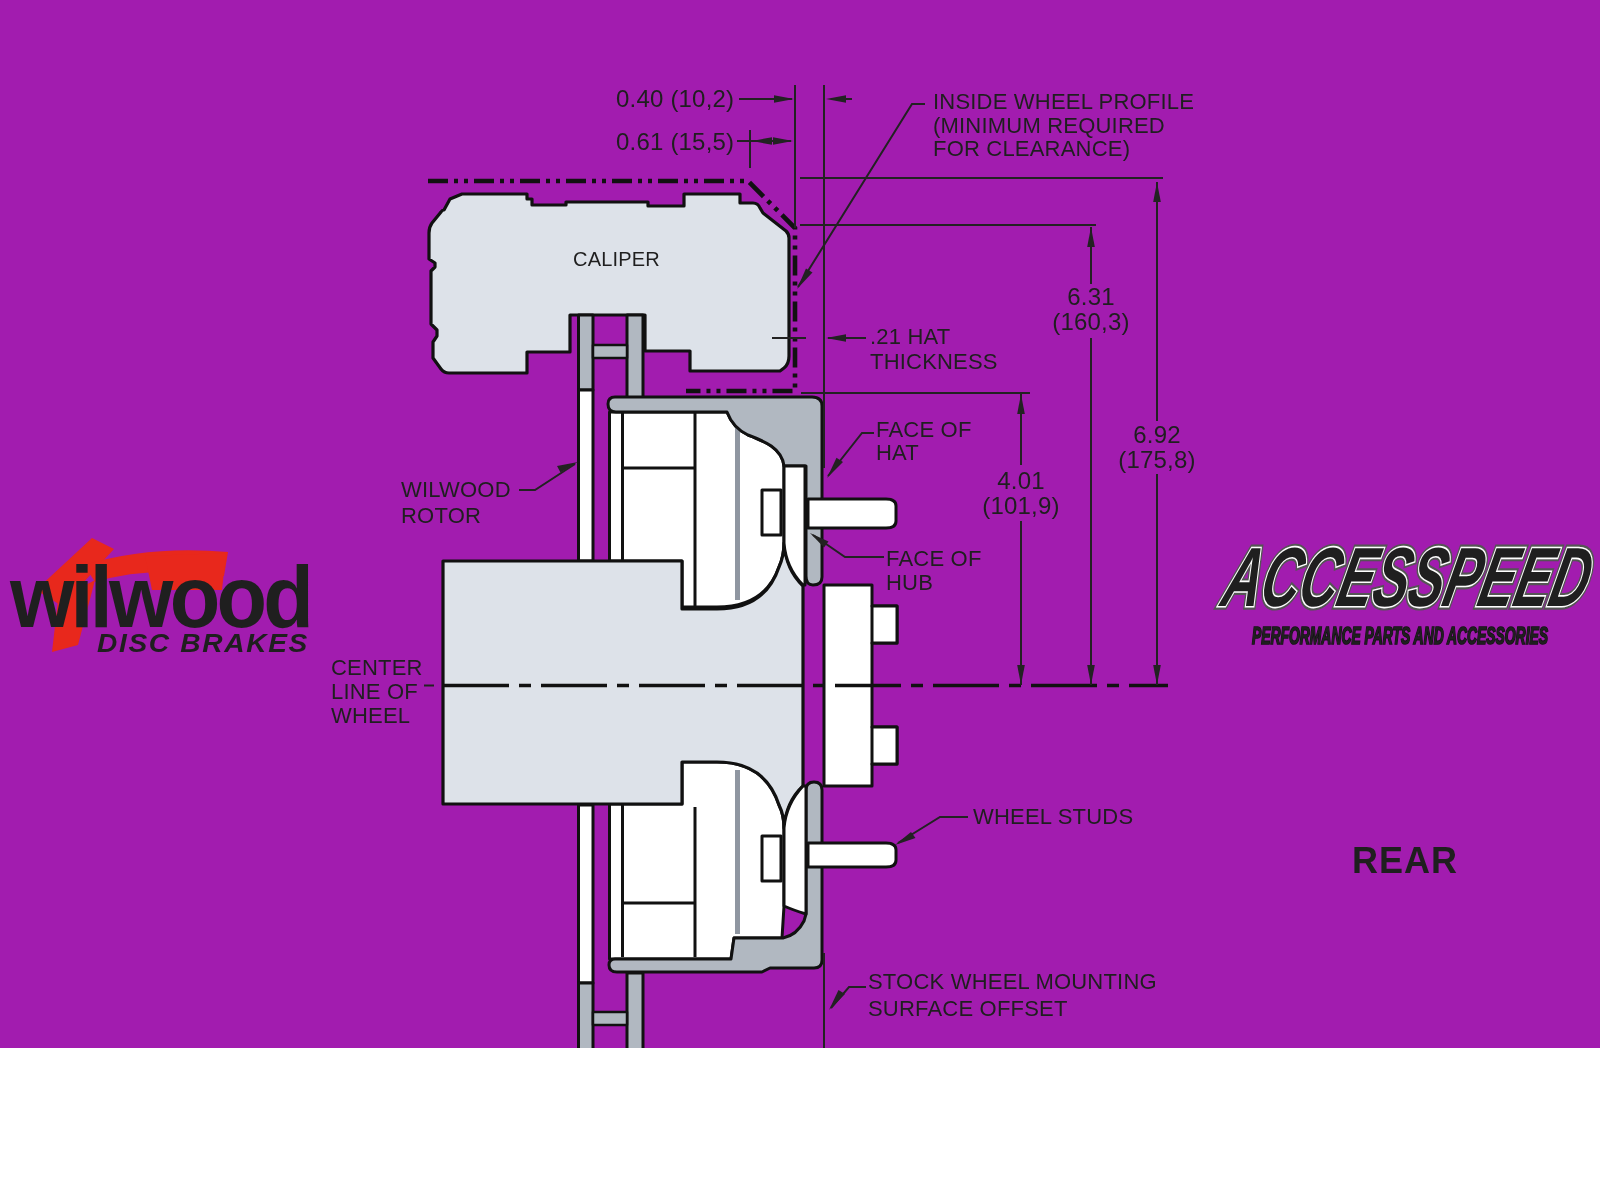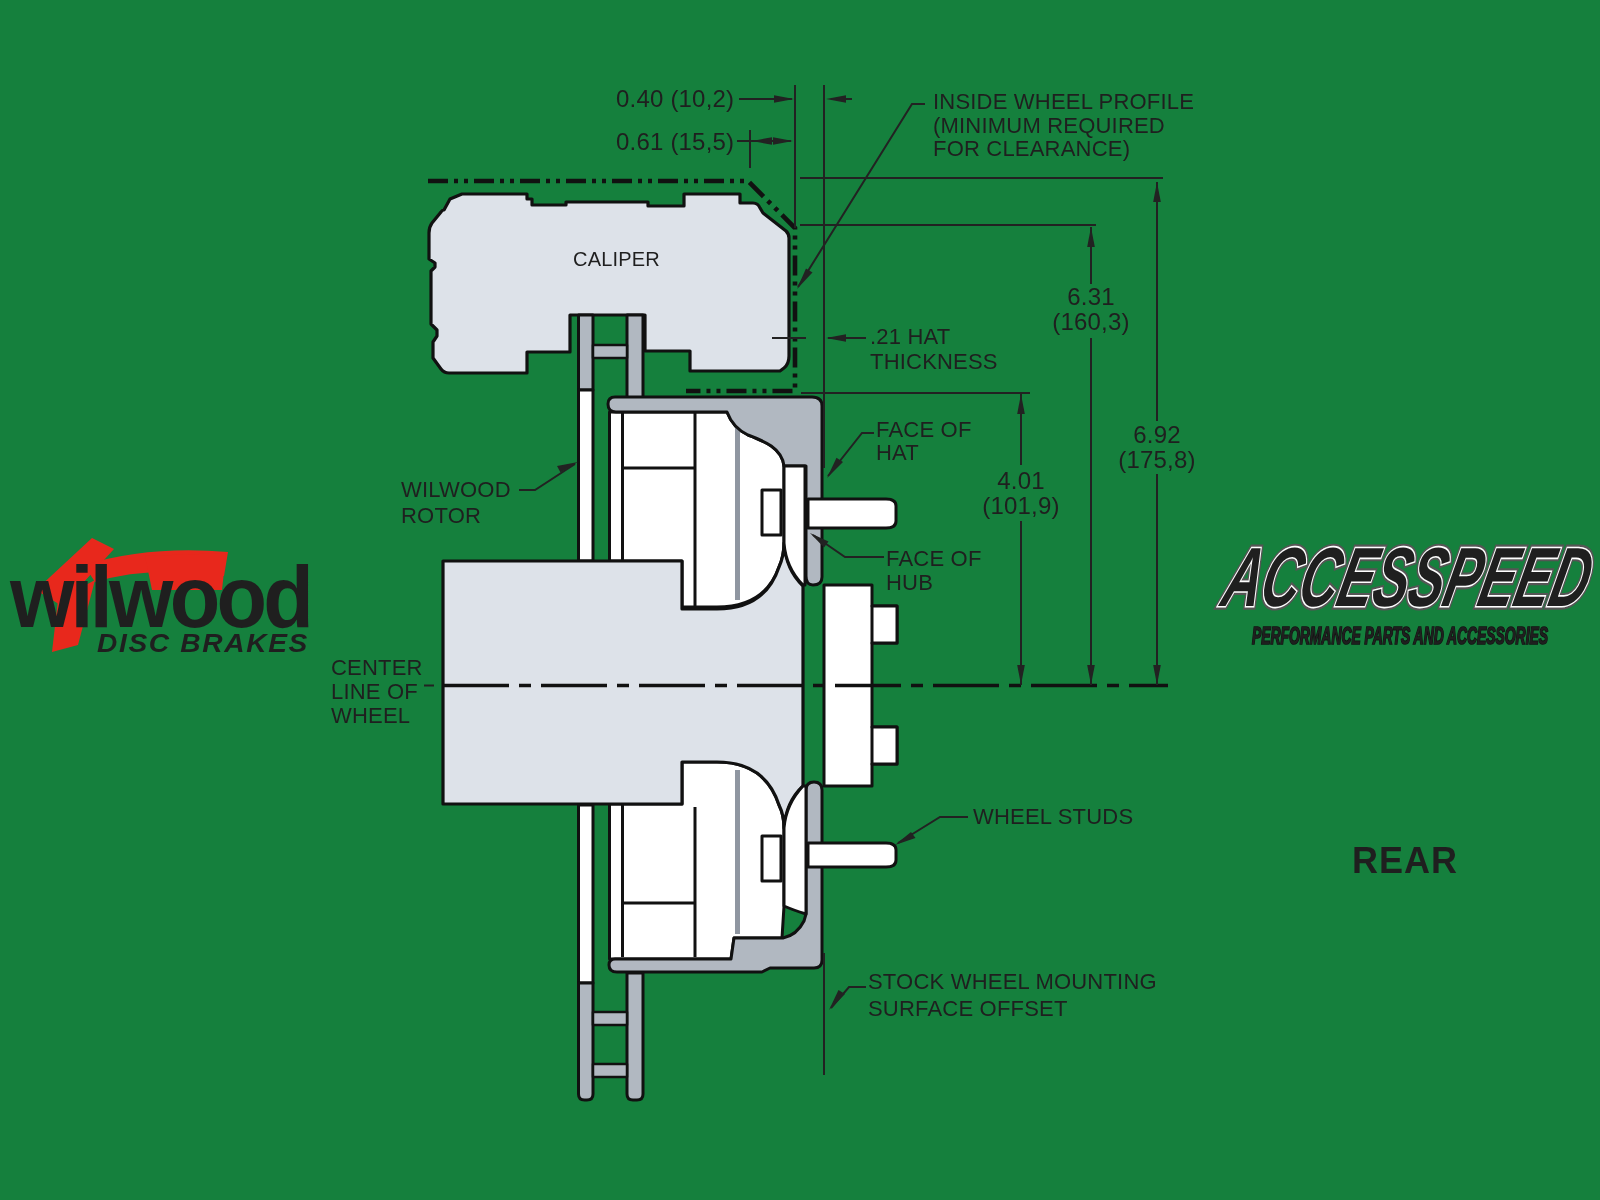--- a/index.html
+++ b/index.html
@@ -1,16 +1,16 @@
 <!DOCTYPE html>
 <html><head>
 <meta charset="utf-8">
 <style>
 html,body{margin:0;padding:0;background:#fff;}
-#page{position:relative;width:1600px;height:1200px;background:#15803d;overflow:hidden;}
+#page{position:relative;width:1600px;height:1048px;background:#a21caf;overflow:hidden;}
 svg{position:absolute;top:0;left:0;}
 text{font-family:"Liberation Sans", sans-serif;fill:#1f1f1f;}
 </style>
 </head>
 <body>
 <div id="page">
 <svg width="1600" height="1200" viewBox="0 0 1600 1200">
 
 <g stroke-linejoin="round" stroke-linecap="butt">
 

